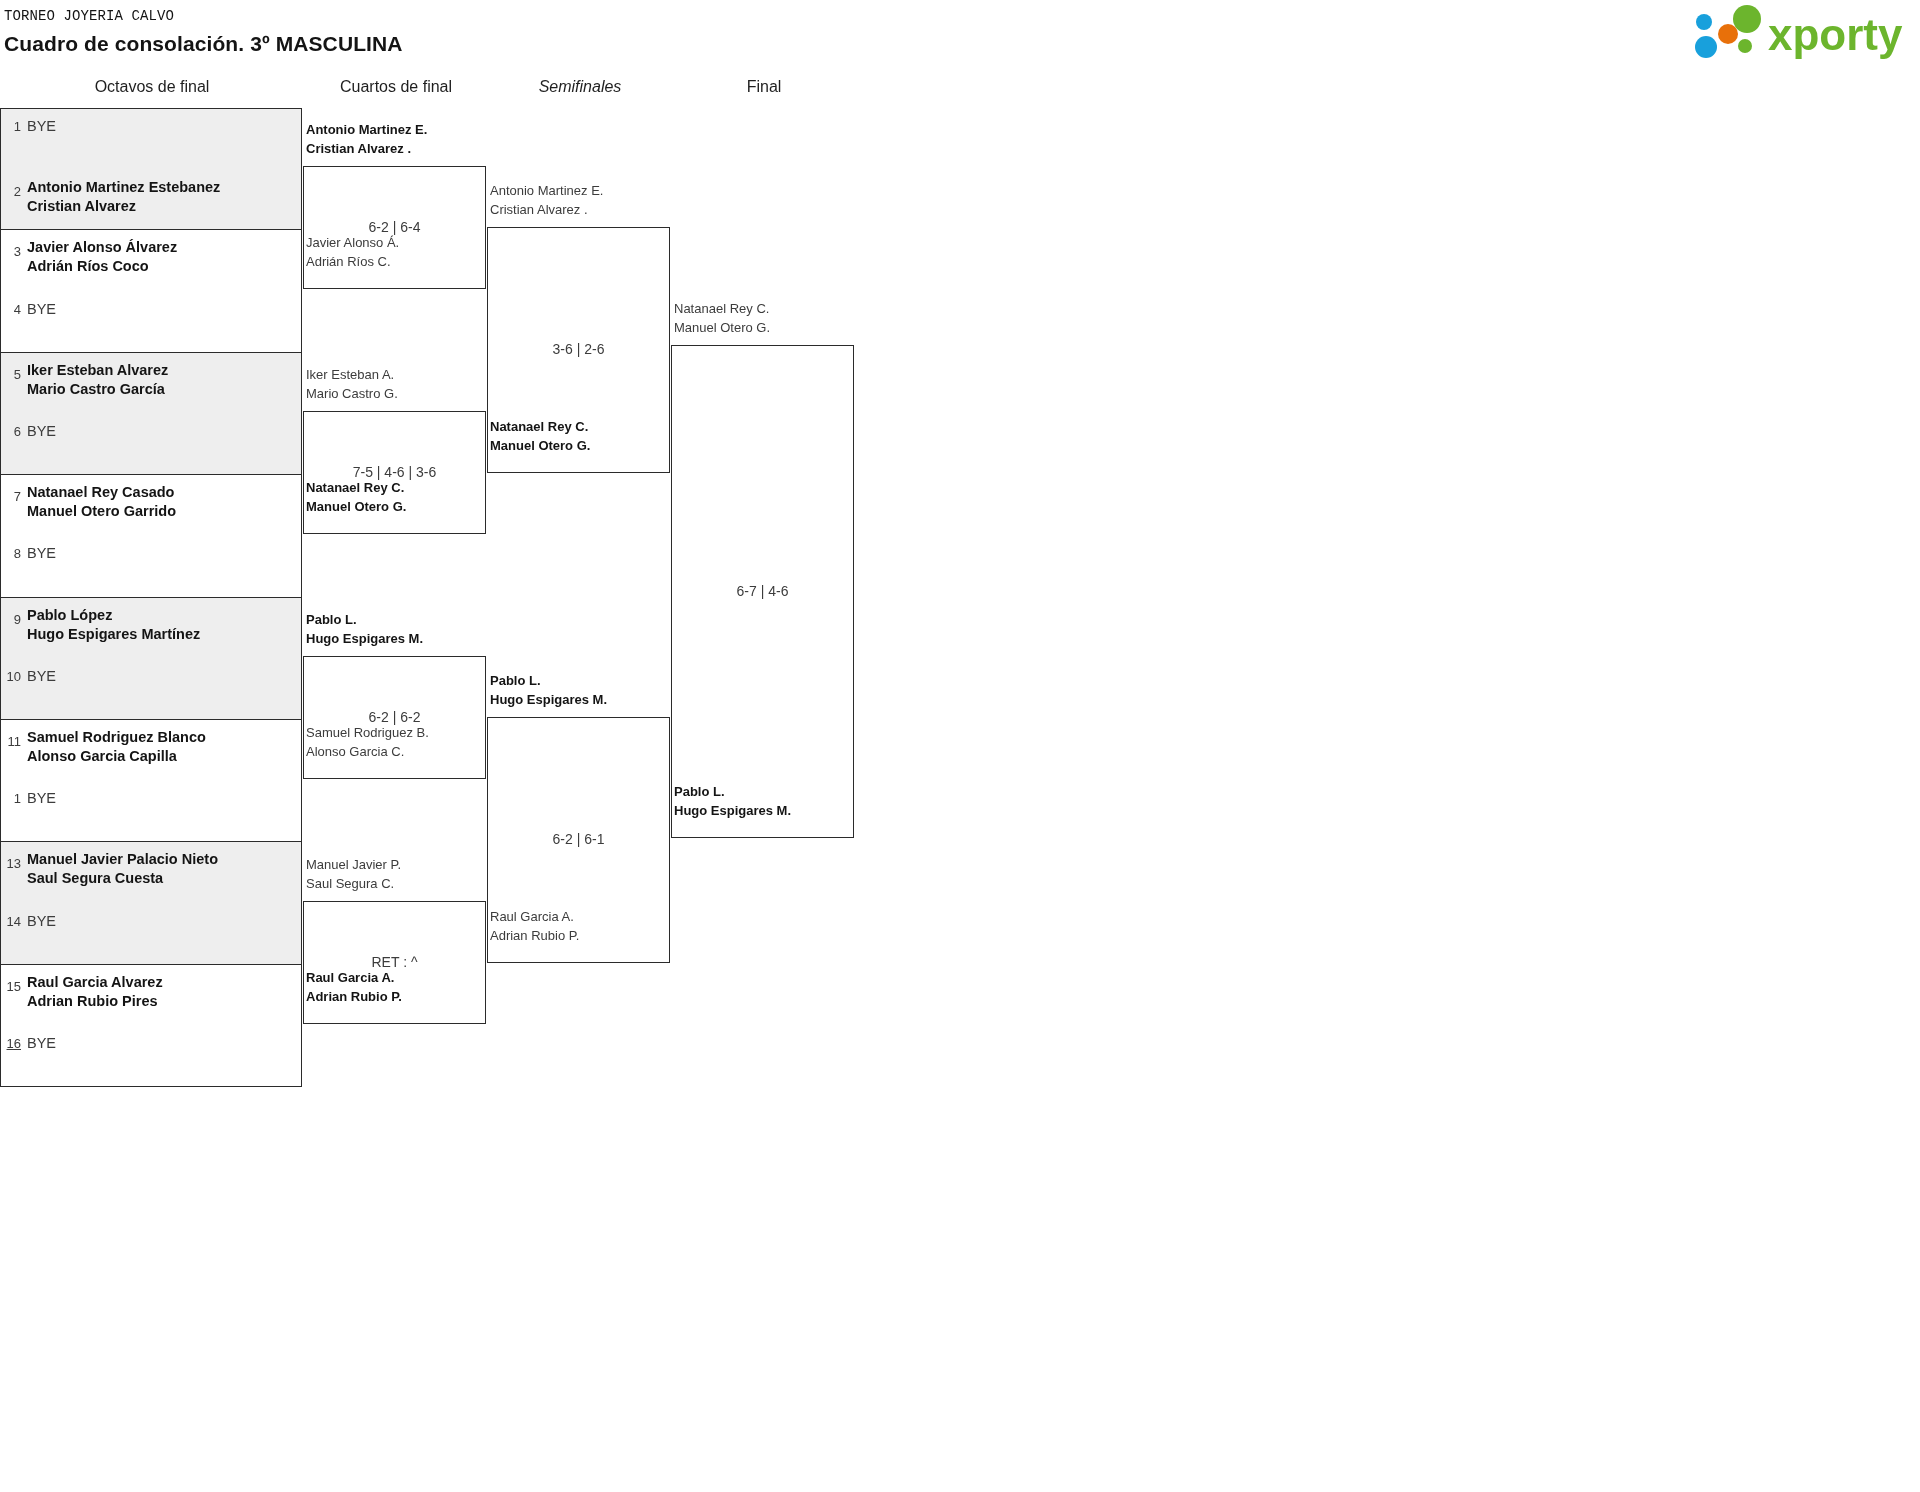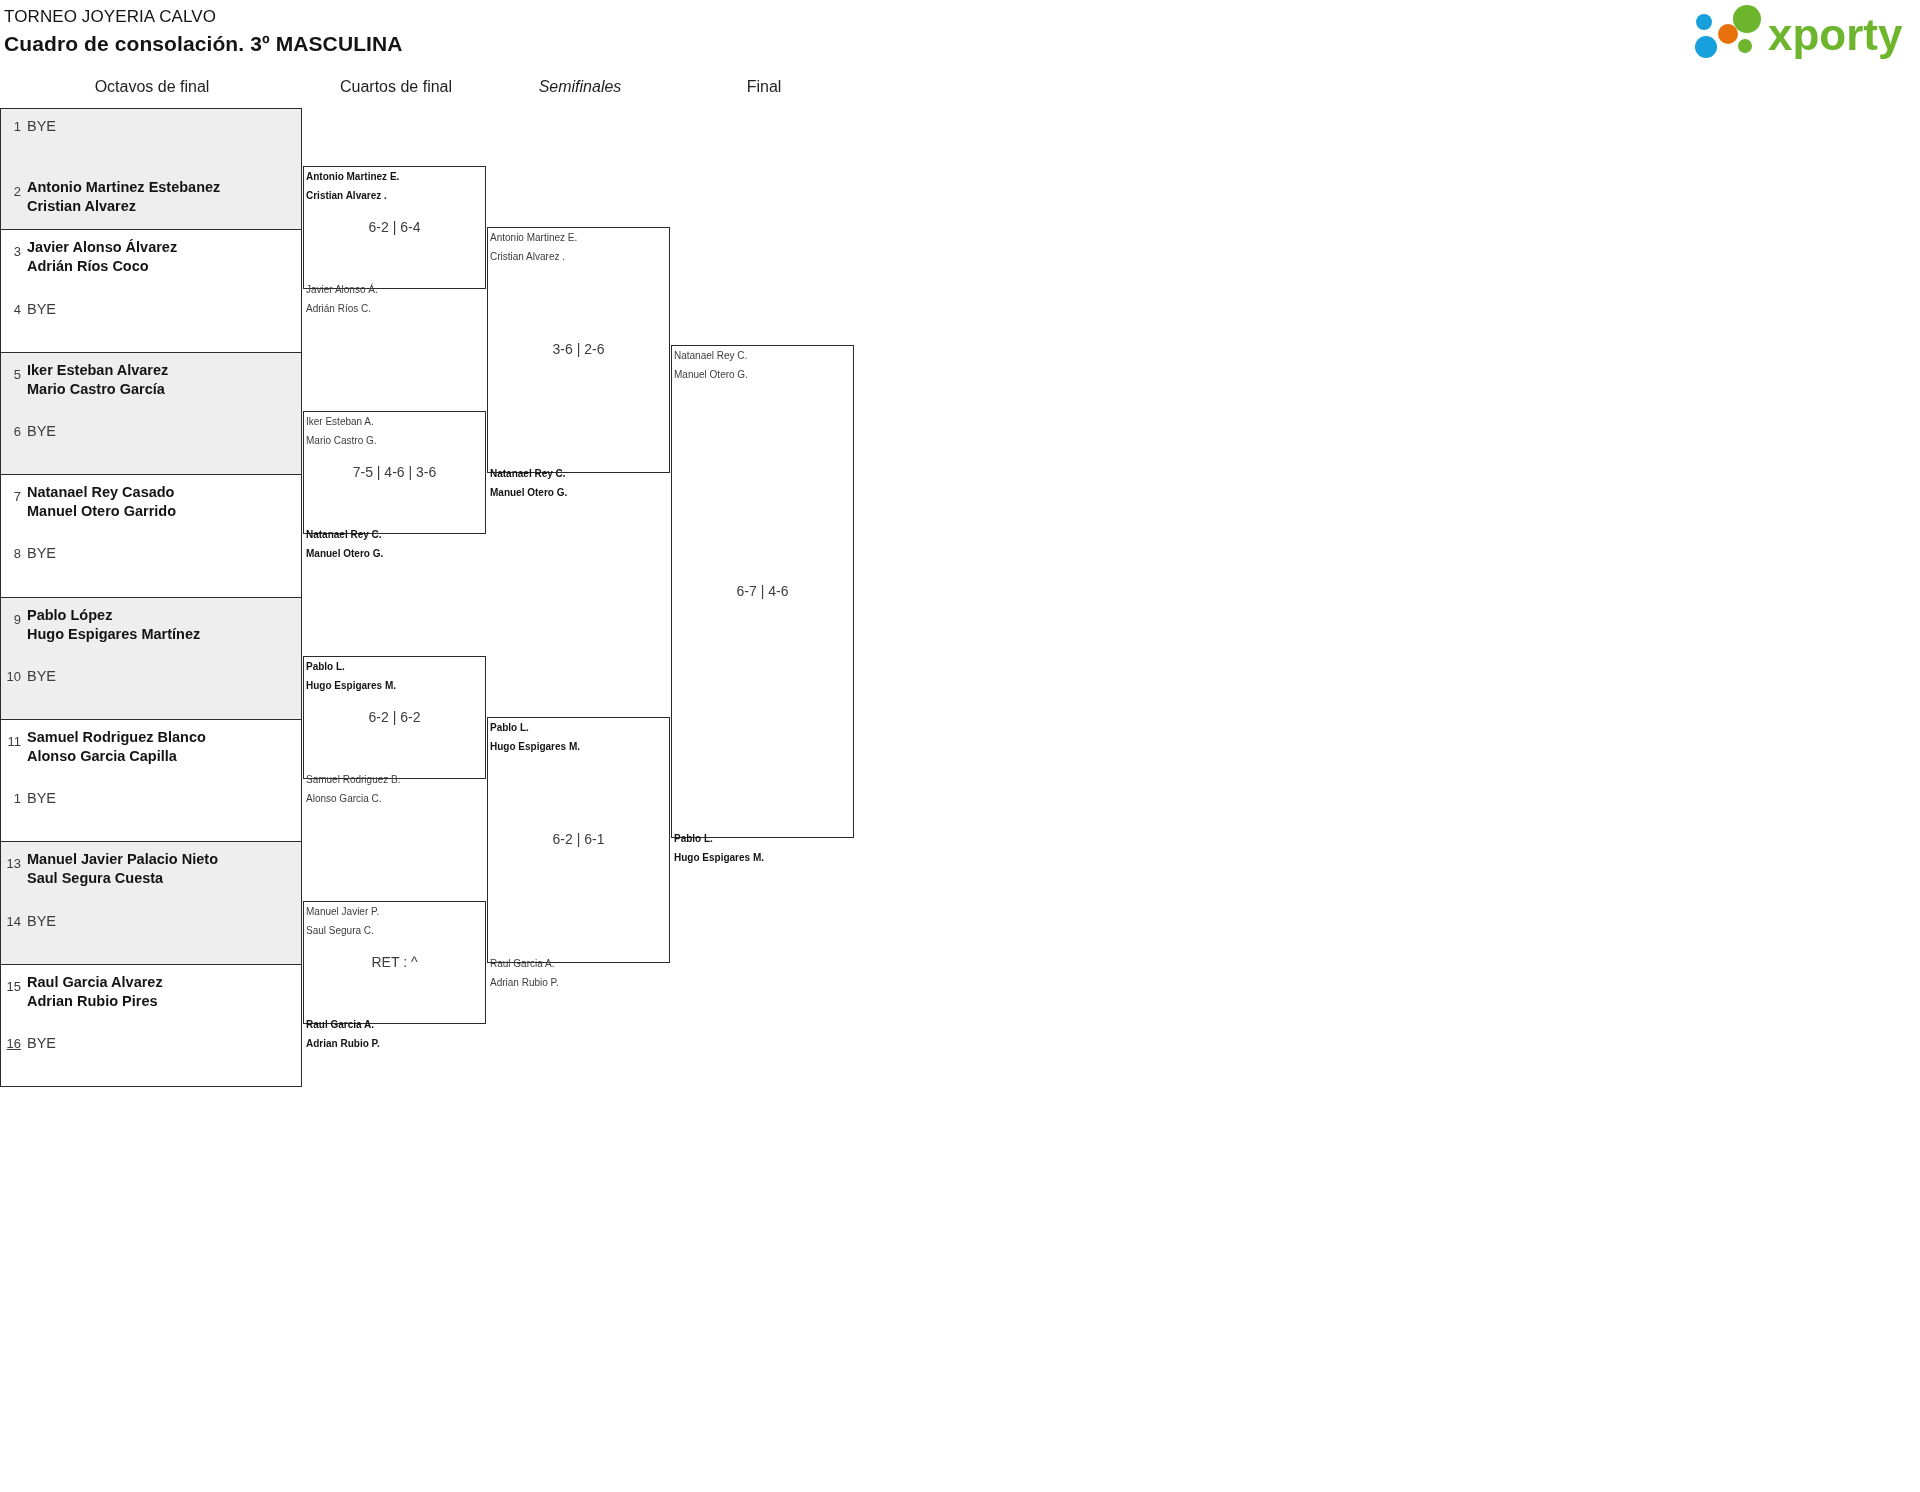--- a/index.html
+++ b/index.html
@@ -11,22 +11,22 @@
     font-family: "Liberation Sans", sans-serif;
     color: #1f1f1f;
     position: relative;
     overflow: hidden;
   }
 
   
   #header { position:absolute; left:0; top:0; width:1920px; height:70px; }
   #title-block { position:absolute; left:4px; top:3px; }
   .title-line1 {
-    font-size: 17px; font-weight: 400; letter-spacing: .1px;
-    color:#141414; line-height: 27px; white-space: nowrap;
+    font-size: 14px; font-weight: 400; letter-spacing: .1px;
+    color:#141414; line-height: 27px; white-space: nowrap; font-family: Liberation Mono, monospace;
   }
   .title-line2 {
     font-size: 21px; font-weight: 700; letter-spacing: .1px;
     color:#141414; line-height: 27px; white-space: nowrap;
   }
 
   
   #logo { position:absolute; right:10px; top:5px; width:220px; height:56px; }
   #logo svg { display:block; }
 
@@ -67,21 +67,21 @@
     border:1px solid #2b2b2b;
     background:transparent;
   }
   .score {
     position:absolute; width:100%; text-align:center;
     font-size:14px; color:#3c3c3c; white-space:nowrap;
   }
 
   
   .plabel {
-    position:absolute; font-size:10px; line-height:19px; white-space:nowrap;margin-top:47px;
+    position:absolute; font-size:13px; line-height:19px; white-space:nowrap;
   }
   .plabel .nm { display:block; }
   .plabel.win .nm { font-weight:700; color:#141414; }
   .plabel.lose .nm { font-weight:400; color:#3c3c3c; }
 </style>
 </head>
 <body>
 
 <div id="header">
   <div id="title-block">

